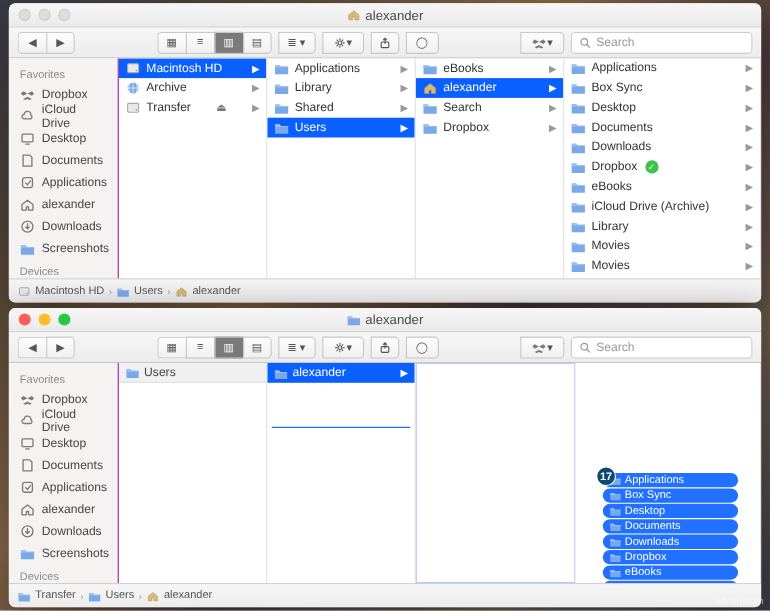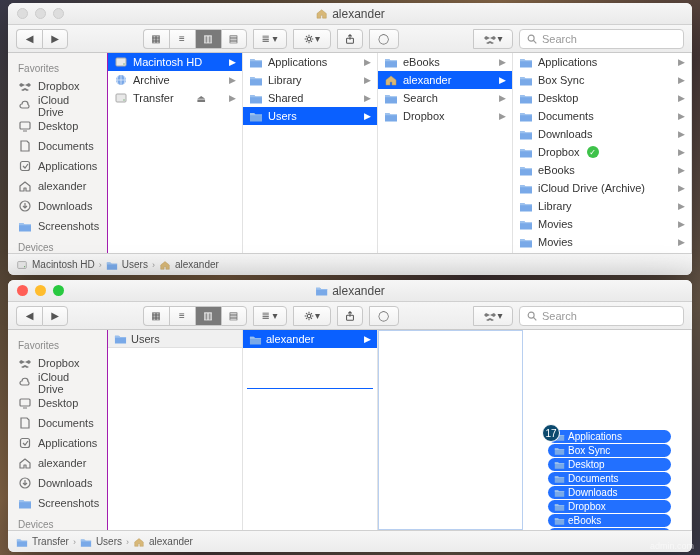--- a/index.html
+++ b/index.html
@@ -45,21 +45,21 @@
 .item .ico{width:14px;height:14px;flex-shrink:0}
 .item .arrow{margin-left:auto;color:#999;font-size:9px}
 .item .eject{margin-left:auto;color:#7a7a7a;font-size:10px}
 .check{width:12px;height:12px;background:#3ec24a;border-radius:50%;color:#fff;font-size:8px;display:flex;align-items:center;justify-content:center;margin-left:2px}
 .pathbar{height:22px;background:linear-gradient(#f6f6f6,#ececec);border-top:1px solid #d0d0d0;display:flex;align-items:center;padding:0 8px;gap:4px;color:#555;font-size:10px}
 .pathbar .ico{width:12px;height:12px}
 .pathbar .chev{color:#999;font-size:9px}
 
 .drag-ghost{position:absolute;left:440px;top:100px;pointer-events:none}
 .drag-item{background:rgba(10,96,255,.9);color:#fff;font-size:10px;padding:1px 6px;border-radius:8px;margin-bottom:1px;display:flex;align-items:center;gap:3px;white-space:nowrap}
-.drag-badge{position:absolute;left:-6px;top:-6px;width:18px;height:18px;background:#0c4a6e;border-radius:50%;color:#fff;font-size:10px;font-weight:normal;display:flex;align-items:center;justify-content:center;border:1.5px solid #fff}
+.drag-badge{position:absolute;left:-6px;top:-6px;width:18px;height:18px;background:#0c4a6e;border-radius:50%;color:#fff;font-size:10px;font-weight:bold;display:flex;align-items:center;justify-content:center;border:1.5px solid #fff}
 
 .i-folder{fill:#79a9e8}
 .i-folder-g{fill:#b8b8b8}
 .watermark{position:absolute;right:6px;bottom:4px;color:rgba(255,255,255,.55);font-size:9px}
 .col-header{display:flex;align-items:center;gap:4px;padding:3px 6px;height:18px;background:#0a60ff;color:#fff;font-size:11px}
 .col-header.plain{background:#f0f0f0;color:#444;border-bottom:1px solid #e0e0e0}
 .col-header .ico{width:13px;height:13px}
 .insert-line{height:1px;background:#0a60ff;margin:40px 4px 0}
 </style>
 </head>

